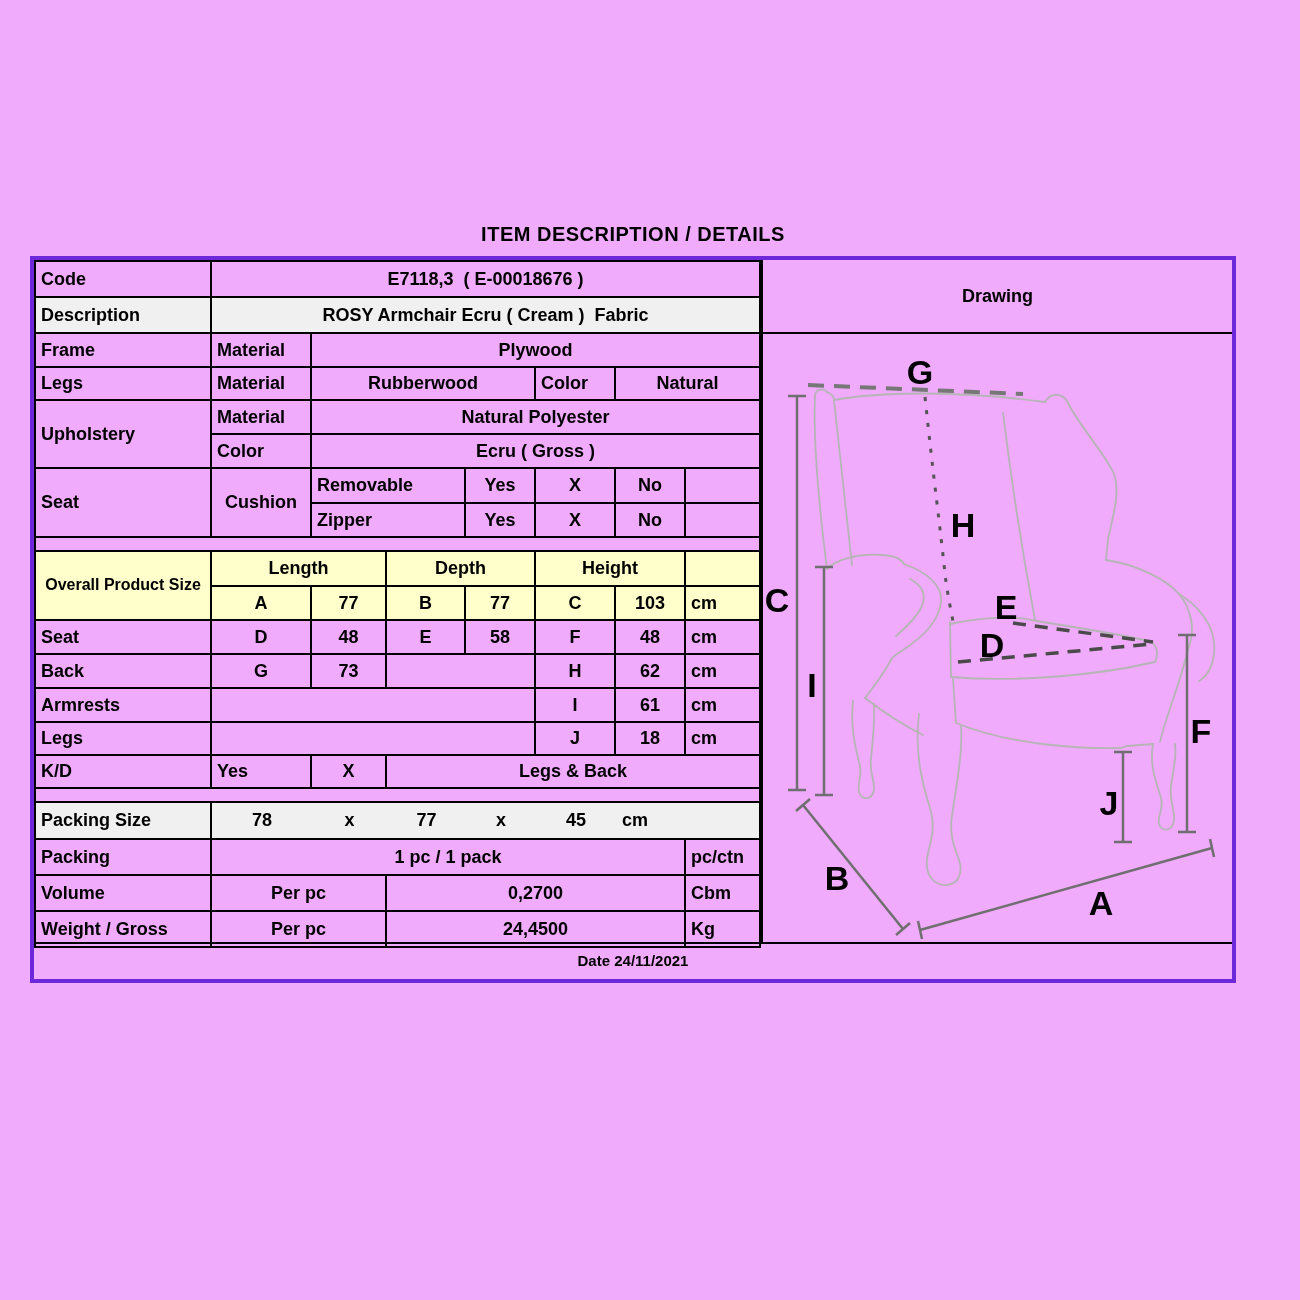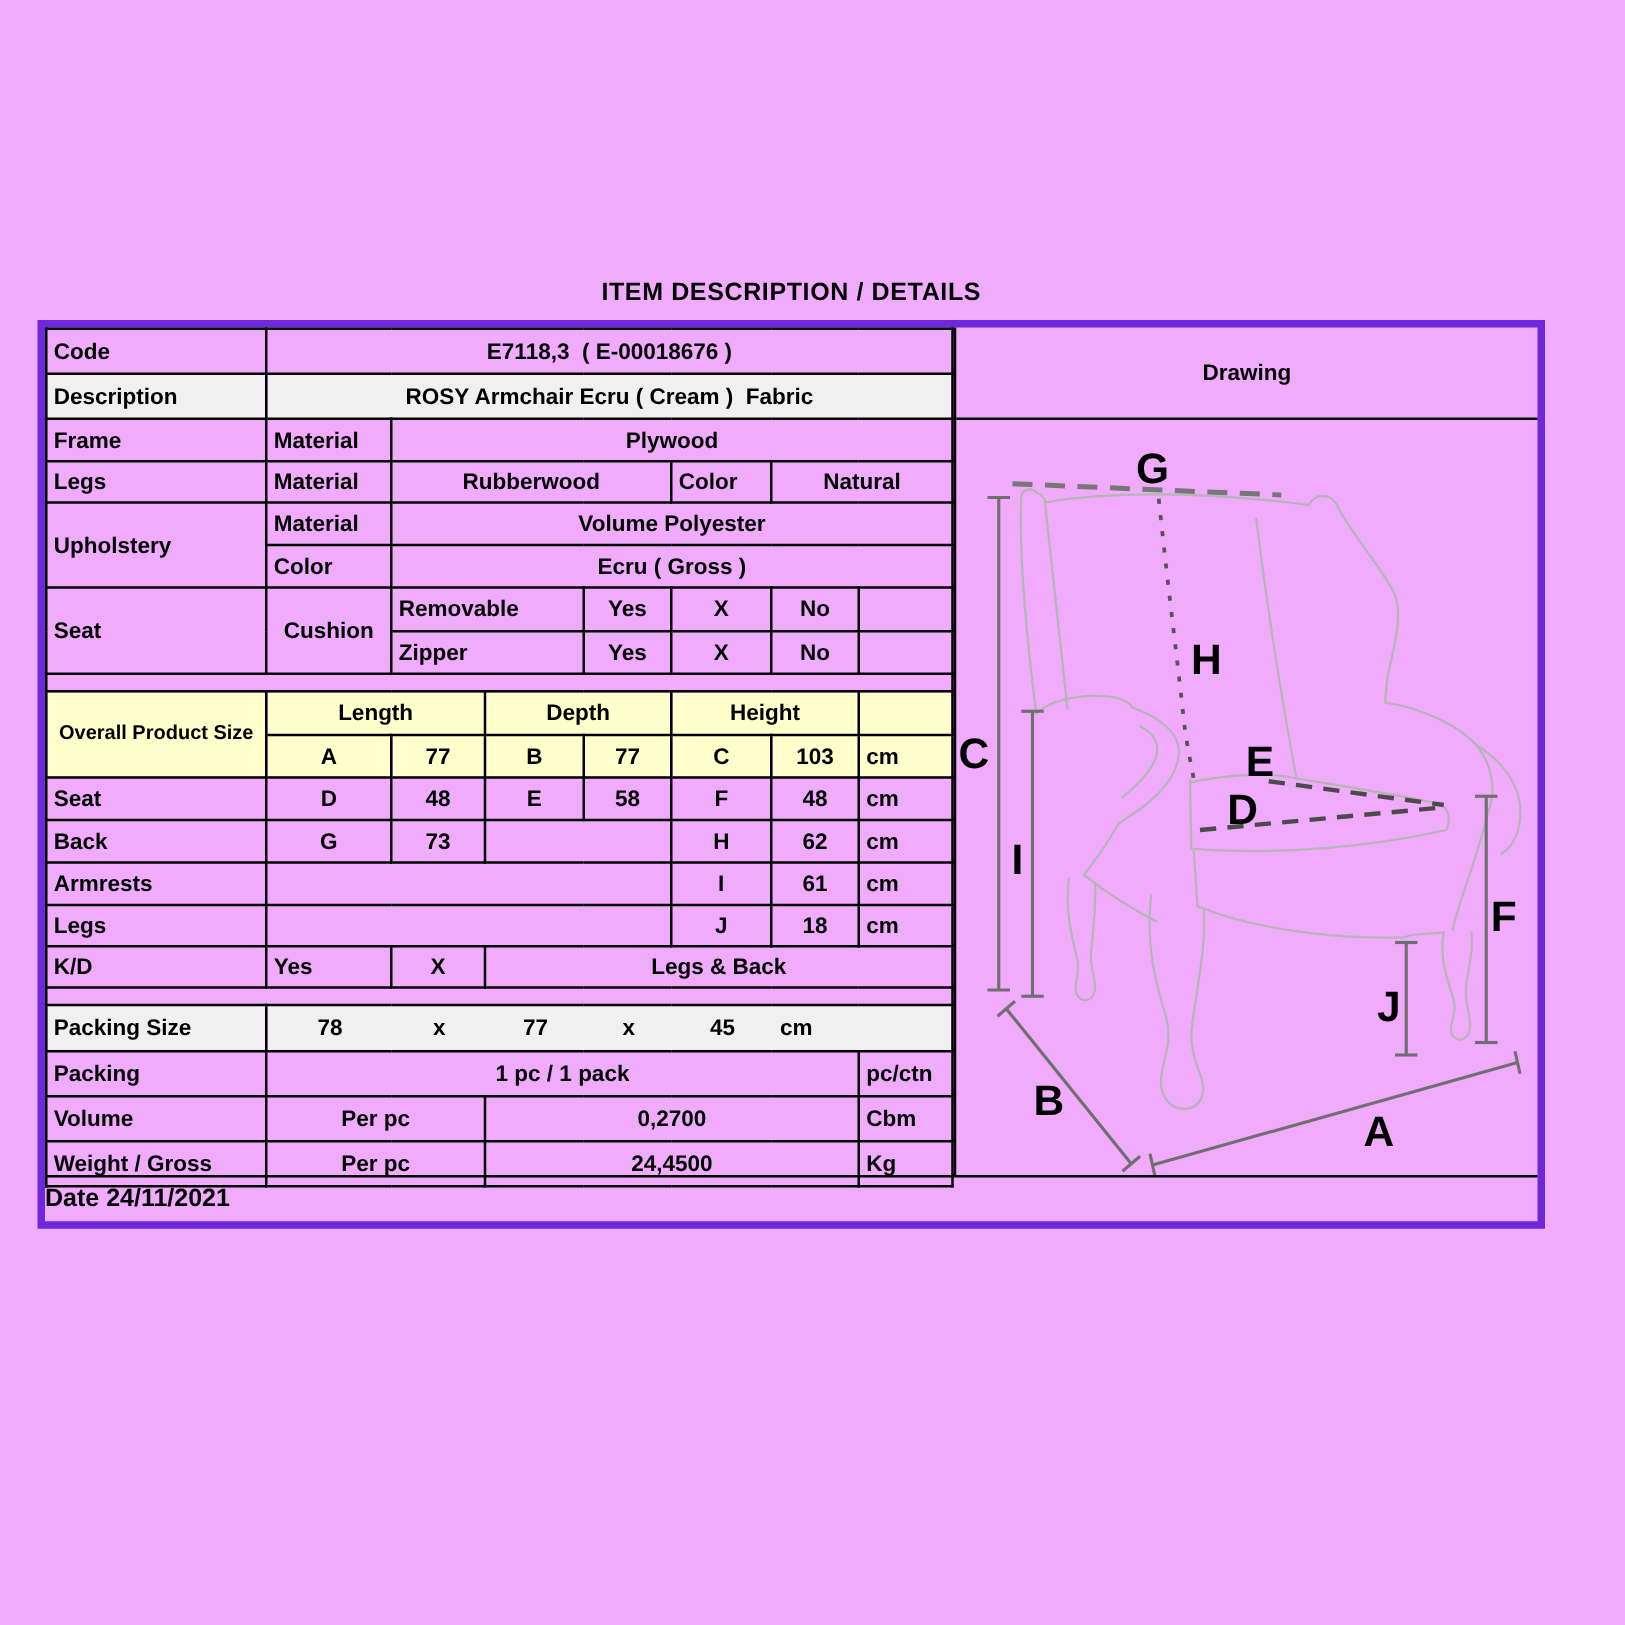--- a/index.html
+++ b/index.html
@@ -1,43 +1,43 @@
 <!DOCTYPE html>
 <html><head>
 <meta charset="utf-8">
 <style>
   html,body{margin:0;padding:0;background:#ffffff;}
   #sheet{position:relative;width:1300px;height:1300px;background:#f0abfc;
          font-family:"Liberation Sans",sans-serif;color:#000;}
   #page-title{position:absolute;left:30px;top:223px;width:1206px;text-align:center;
               font-size:20px;font-weight:bold;letter-spacing:.5px;}
   #doc{position:absolute;left:30px;top:256px;width:1206px;height:727px;
-       border:6px solid #6d28d9;box-sizing:border-box;}
+       border:4px solid #6d28d9;box-sizing:border-box;}
   table{border-collapse:collapse;table-layout:fixed;position:absolute;left:0;top:0;width:727px;}
   td{border:2px solid #000;font-weight:bold;font-size:18px;padding:0 4px;
      vertical-align:middle;overflow:hidden;white-space:nowrap;}
   td.lb{text-align:left;padding-left:5px;}
   td.c{text-align:center;}
   td.pre{white-space:pre;}
   .yellow{background:#ffffcc;}
   .grey{background:#f0f0f0;margin-left:32px;}
   tr.gap td{height:12px;padding:0;}
   td.wrapcell{white-space:normal;text-align:center;font-size:16px;line-height:1.15;margin-top:24px;}
   .packflex{display:flex;align-items:center;height:100%;}
   .packflex span{display:block;text-align:center;}
   .ps1{width:100px}.ps2{width:75px}.ps3{width:79px}.ps4{width:70px}.ps5{width:80px}
   .ps6{width:70px;text-align:left !important;padding-left:6px;box-sizing:border-box;}
   #drawing-panel{position:absolute;left:727px;top:0;right:0;bottom:37px;
                  border-left:2px solid #000;box-sizing:border-box;}
   #drawing-header{height:72px;line-height:72px;border-bottom:2px solid #000;
                   text-align:center;font-size:18px;font-weight:bold;}
   #chair-svg{display:block;}
   #date-bar{position:absolute;left:0;right:0;bottom:0;height:37px;border-top:2px solid #000;
-            box-sizing:border-box;text-align:left;line-height:34px;
-            font-size:20px;font-weight:bold;}
+            box-sizing:border-box;text-align:center;line-height:34px;
+            font-size:15px;font-weight:bold;}
   .dimlabel{font-family:"Liberation Sans",sans-serif;font-size:34px;font-weight:bold;fill:#000;}
 </style>
 </head>
 <body>
 
 <div id="sheet">
 
   <div id="page-title">ITEM DESCRIPTION / DETAILS</div>
 
   <div id="doc">
@@ -70,21 +70,21 @@
       <tr style="height:33px">
         <td class="lb">Legs</td>
         <td class="lb">Material</td>
         <td class="c" colspan="3">Rubberwood</td>
         <td class="lb">Color</td>
         <td class="c" colspan="2">Natural</td>
       </tr>
       <tr style="height:34px">
         <td class="lb" rowspan="2">Upholstery</td>
         <td class="lb">Material</td>
-        <td class="c" colspan="6">Volume Polyester</td>
+        <td class="c" colspan="6">Natural Polyester</td>
       </tr>
       <tr style="height:34px">
         <td class="lb">Color</td>
         <td class="c" colspan="6">Ecru ( Gross )</td>
       </tr>
       <tr style="height:35px">
         <td class="lb" rowspan="2">Seat</td>
         <td class="c" rowspan="2">Cushion</td>
         <td class="lb" colspan="2">Removable</td>
         <td class="c">Yes</td>

